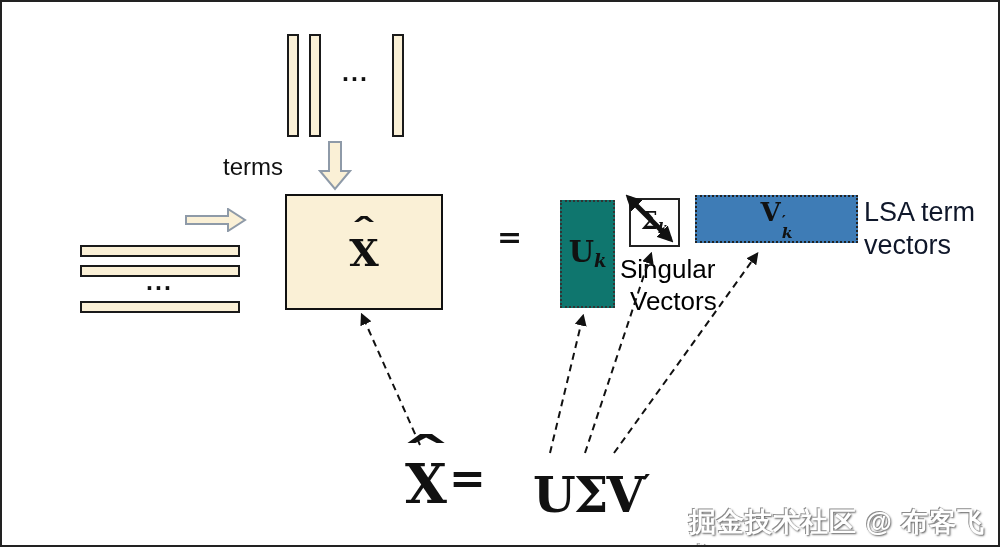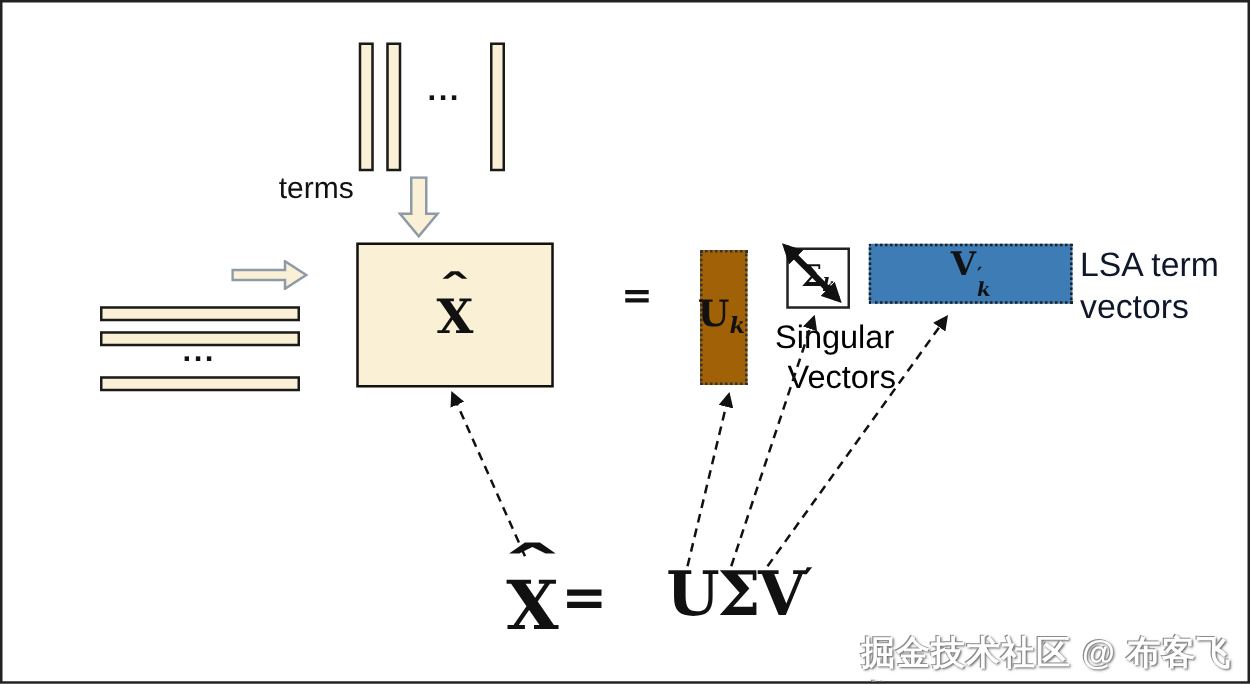--- a/index.html
+++ b/index.html
@@ -27,23 +27,23 @@
 
   .xwrap { position:relative; display:inline-block; }
   .xwrap .hat { position:absolute; left:50%; top:-0.42em; transform:translateX(-50%) scaleX(1.9) scaleY(1.15);
                 font-size:0.75em; line-height:1; }
   .xwrap .xch { font-size:1em; line-height:1; }
   .matrix-x .xwrap { font-size:38px; }
 
   .eq-main { position:absolute; left:495px; top:217px; font-size:30px; font-weight:bold;
              font-family:"DejaVu Serif", serif; }
 
-  .u-rect { position:absolute; left:558px; top:198px; width:38px; height:108px;
-            background:#a16207; border:2px dotted #333;
-            display:flex; align-items:center; justify-content:flex-end; }
+  .u-rect { position:absolute; left:558px; top:198px; width:55px; height:108px;
+            background:#0f766e; border:2px dotted #333;
+            display:flex; align-items:center; justify-content:center; }
   .sigma-rect { position:absolute; left:627px; top:196px; width:51px; height:49px;
             background:#ffffff; border:2px solid #222;
             display:flex; align-items:center; justify-content:center; }
   .v-rect { position:absolute; left:693px; top:193px; width:163px; height:48px;
             background:#3E7CB6; border:2px dotted #222;
             display:flex; align-items:center; justify-content:center; }
   .mat-label { font-family:"DejaVu Serif", serif; font-weight:bold; color:#111; line-height:1; }
   .u-rect .mat-label { font-size:29px; }
   .sigma-rect .mat-label { font-size:24px; position:relative; z-index:2; }
   .v-rect .mat-label { font-size:26px; }
@@ -55,42 +55,42 @@
 
   .caption-black { position:absolute; font-size:26px; color:#000000; }
   .caption-orange { position:absolute; font-size:27px; color:#ED7D31; }
   .caption-blue { position:absolute; font-size:27px; color:#0f172a; }
 
   .formula-x { position:absolute; left:403px; top:450px; }
   .formula-x .xwrap { font-size:54px; }
   .formula-x .hat { transform:translateX(-50%) scaleX(2.5) scaleY(1.2); top:-0.40em; }
   .formula-eq { position:absolute; left:447px; top:451px; font-size:44px; font-weight:bold;
                 font-family:"DejaVu Serif", serif; }
-  .formula-usv { position:absolute; left:531px; top:444px; font-size:49px;
+  .formula-usv { position:absolute; left:531px; top:464px; font-size:49px;
                  font-family:"DejaVu Serif", serif; font-weight:bold; letter-spacing:-2px; }
   .formula-usv .prime { font-size:0.62em; vertical-align:0.52em; letter-spacing:0; }
 
   .watermark { position:absolute; left:687px; top:502px; font-size:27px; letter-spacing:1px;
                color:#ffffff; font-weight:bold;
                text-shadow:-1px -1px 0 #8c8c8c, 1px 1px 2px rgba(60,60,60,0.85); }
 
   .overlay { position:absolute; left:0; top:0; width:1000px; height:547px;
              pointer-events:none; z-index:6; }
 </style>
 </head>
 <body>
 
 <div class="canvas">
 
   <div class="vbar" style="left:285px;"></div>
   <div class="vbar" style="left:307px;"></div>
   <div class="dots" style="left:340px; top:56px;">...</div>
   <div class="vbar" style="left:390px;"></div>
 
-  <div class="plain-label" style="left:221px; top:135px;">terms</div>
+  <div class="plain-label" style="left:221px; top:151px;">terms</div>
 
   <svg class="block-arrow" style="left:316px; top:139px;" width="34" height="50" viewBox="0 0 34 50">
     <polygon points="11,1 23,1 23,30 32,30 17,48 2,30 11,30" fill="#FAF0D6" stroke="#8E9AA8" stroke-width="2"></polygon>
   </svg>
 
   <svg class="block-arrow" style="left:183px; top:206px;" width="62" height="24" viewBox="0 0 62 24">
     <polygon points="1,8 43,8 43,1 60,12 43,23 43,16 1,16" fill="#FAF0D6" stroke="#8E9AA8" stroke-width="2"></polygon>
   </svg>
   <div class="hbar" style="top:243px;"></div>
   <div class="hbar" style="top:263px;"></div>

